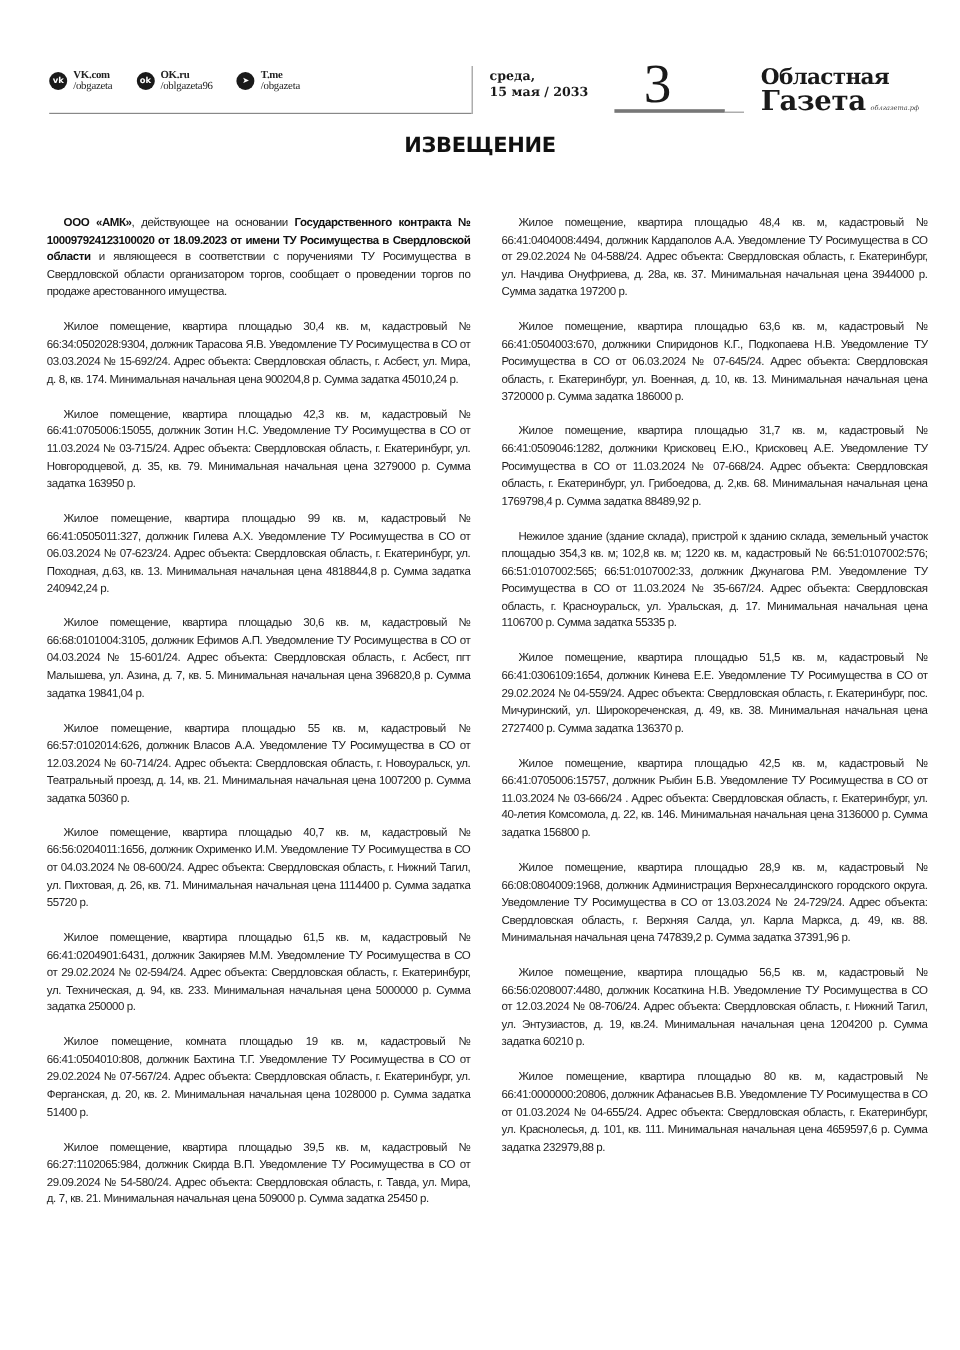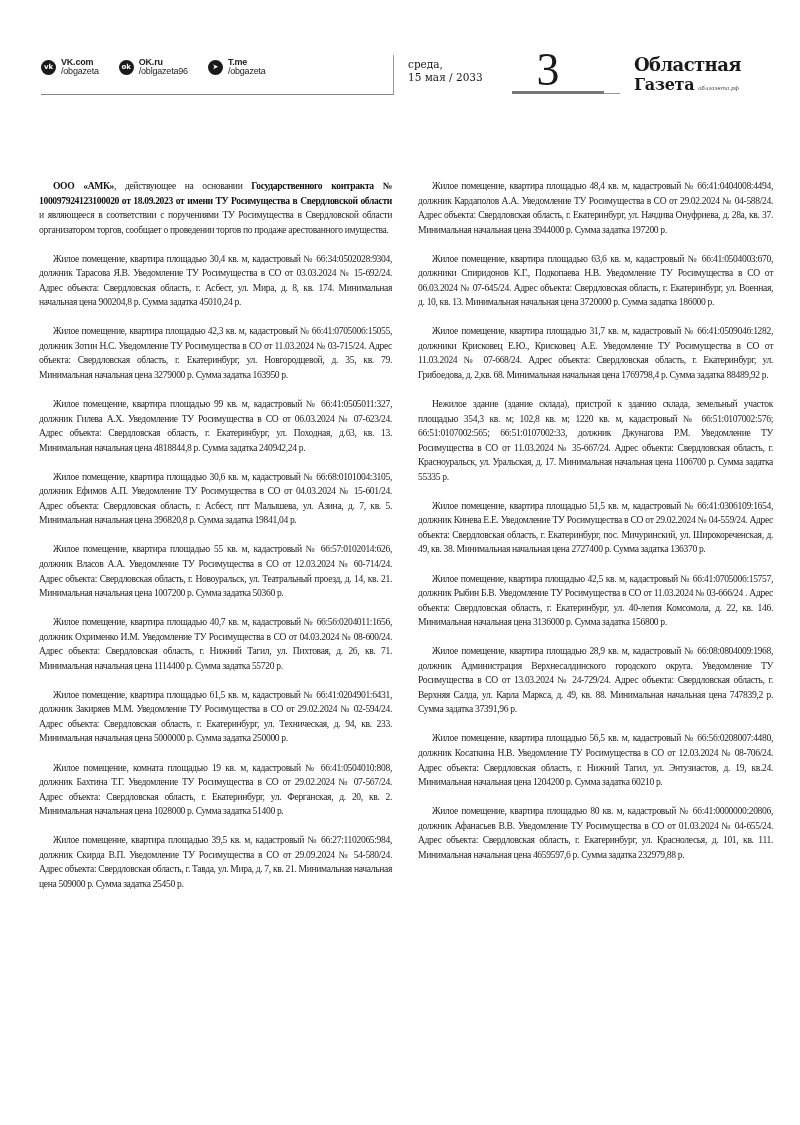--- a/index.html
+++ b/index.html
@@ -5,41 +5,41 @@
   * { box-sizing: border-box; margin: 0; padding: 0; }
   html, body { width: 800px; height: 1125px; background: #ffffff; }
   body { position: relative; font-family: "DejaVu Sans", sans-serif; color: #1a1a1a; overflow: hidden; }
 
   
   .header { position: absolute; left: 0; top: 0; width: 800px; height: 100px; }
   .social { position: absolute; left: 41px; top: 58px; display: flex; gap: 20px; }
   .social-item { display: flex; align-items: center; gap: 5px; }
   .social-icon { width: 15px; height: 15px; border-radius: 50%; background: #1a1a1a; color: #fff;
     font-family: "DejaVu Sans", sans-serif; font-size: 7px; font-weight: bold; display: flex; align-items: center; justify-content: center; }
-  .social-text { font-family: Liberation Sans, sans-serif; font-size: 9px; line-height: 9px; color: #222; letter-spacing: -0.2px; }
+  .social-text { font-family: Liberation Serif, serif; font-size: 9px; line-height: 9px; color: #222; letter-spacing: -0.2px; }
   .social-text .t1 { display: block; font-weight: bold; }
   .social-text .t2 { display: block; }
   .header-rule-left { position: absolute; left: 41px; top: 94px; width: 352px; height: 1px; background: #888; }
   .header-vrule { position: absolute; left: 393px; top: 55px; width: 1px; height: 40px; background: #999; }
-  .date { position: absolute; left: 408px; top: 58px; font-family: "DejaVu Serif", serif; font-weight: normal; font-size: 10.5px; line-height: 13px; color: #1a1a1a; }
+  .date { position: absolute; left: 408px; top: 58px; font-family: "DejaVu Serif", serif; font-weight: bold; font-size: 10.5px; line-height: 13px; color: #1a1a1a; }
   .page-num { position: absolute; left: 508px; top: 47px; width: 80px; text-align: center; font-family: "Liberation Serif", serif; font-size: 46px; line-height: 46px; color: #1a1a1a; }
   .page-bar { position: absolute; left: 512px; top: 91px; width: 92px; height: 3px; background: #777; }
   .header-rule-right { position: absolute; left: 604px; top: 93px; width: 16px; height: 1px; background: #999; }
   .masthead { position: absolute; left: 634px; top: 55px; font-family: "DejaVu Serif", serif; font-weight: bold; color: #1a1a1a; }
   .masthead .m1 { display: block; font-size: 18px; line-height: 20px; letter-spacing: -0.6px; }
-  .masthead .m2 { display: inline-block; font-size: 16px; line-height: 20px; letter-spacing: -0.3px; }
+  .masthead .m2 { display: inline-block; font-size: 23px; line-height: 20px; letter-spacing: -0.3px; }
   .masthead .site { font-family: "DejaVu Serif", serif; font-style: italic; font-weight: normal; font-size: 5.5px; color: #444; margin-left: 4px; }
 
   
   .title { position: absolute; left: 0; top: 111px; width: 800px; text-align: center;
     font-family: "DejaVu Sans", sans-serif; font-weight: bold; font-size: 17.5px; line-height: 23px; color: #111; letter-spacing: -0.3px; }
   .title span { display: block; }
 
   
-  .col { position: absolute; top: 179px; width: 353px; font-family: Liberation Serif, serif;
+  .col { position: absolute; top: 179px; width: 353px; font-family: Liberation Sans, sans-serif;
     font-size: 9.6px; line-height: 14.55px; text-align: justify; color: #1f1f1f; letter-spacing: -0.35px; }
   .col-left { left: 39px; }
   .col-right { left: 418px; width: 355px; }
   .para { text-indent: 14px; margin-bottom: 14.5px; hyphens: auto; }
   .para b { font-weight: bold; color: #111; }
   .continued { text-align: center; font-style: italic; font-weight: bold; font-size: 7.5px; margin-top: 0; letter-spacing: -0.3px; color: #222; text-indent: 0; }
 </style>
 </head>
 <body>
 
@@ -76,20 +76,21 @@
   <div class="page-num">3</div>
   <div class="page-bar"></div>
   <div class="header-rule-right"></div>
   <div class="masthead">
     <span class="m1">Областная</span>
     <span class="m2">Газета</span><span class="site">облгазета.рф</span>
   </div>
 </div>
 
 <h1 class="title">
+  <span>ИЗВЕЩЕНИЕ</span>
 </h1>
 
 <div class="col col-left">
   <p class="para"><b>ООО «АМК»</b><span>, действующее на основании </span><b>Государственного контракта № 100097924123100020 от 18.09.2023 от имени ТУ Росимущества в Свердловской области</b><span> и являющееся в соответствии с поручениями ТУ Росимущества в Свердловской области организатором торгов, сообщает о проведении торгов по продаже арестованного имущества.</span></p>
   <p class="para">Жилое помещение, квартира площадью 30,4 кв. м, кадастровый № 66:34:0502028:9304, должник Тарасова Я.В. Уведомление ТУ Росимущества в СО от 03.03.2024 № 15-692/24. Адрес объекта: Свердловская область, г. Асбест, ул. Мира, д. 8, кв. 174. Минимальная начальная цена 900204,8 р. Сумма задатка 45010,24 р.</p>
   <p class="para">Жилое помещение, квартира площадью 42,3 кв. м, кадастровый № 66:41:0705006:15055, должник Зотин Н.С. Уведомление ТУ Росимущества в СО от 11.03.2024 № 03-715/24. Адрес объекта: Свердловская область, г. Екатеринбург, ул. Новгородцевой, д. 35, кв. 79. Минимальная начальная цена 3279000 р. Сумма задатка 163950 р.</p>
   <p class="para">Жилое помещение, квартира площадью 99 кв. м, кадастровый № 66:41:0505011:327, должник Гилева А.Х. Уведомление ТУ Росимущества в СО от 06.03.2024 № 07-623/24. Адрес объекта: Свердловская область, г. Екатеринбург, ул. Походная, д.63, кв. 13. Минимальная начальная цена 4818844,8 р. Сумма задатка 240942,24 р.</p>
   <p class="para">Жилое помещение, квартира площадью 30,6 кв. м, кадастровый № 66:68:0101004:3105, должник Ефимов А.П. Уведомление ТУ Росимущества в СО от 04.03.2024 № 15-601/24. Адрес объекта: Свердловская область, г. Асбест, пгт Малышева, ул. Азина, д. 7, кв. 5. Минимальная начальная цена 396820,8 р. Сумма задатка 19841,04 р.</p>
   <p class="para">Жилое помещение, квартира площадью 55 кв. м, кадастровый № 66:57:0102014:626, должник Власов А.А. Уведомление ТУ Росимущества в СО от 12.03.2024 № 60-714/24. Адрес объекта: Свердловская область, г. Новоуральск, ул. Театральный проезд, д. 14, кв. 21. Минимальная начальная цена 1007200 р. Сумма задатка 50360 р.</p>
   <p class="para">Жилое помещение, квартира площадью 40,7 кв. м, кадастровый № 66:56:0204011:1656, должник Охрименко И.М. Уведомление ТУ Росимущества в СО от 04.03.2024 № 08-600/24. Адрес объекта: Свердловская область, г. Нижний Тагил, ул. Пихтовая, д. 26, кв. 71. Минимальная начальная цена 1114400 р. Сумма задатка 55720 р.</p>

